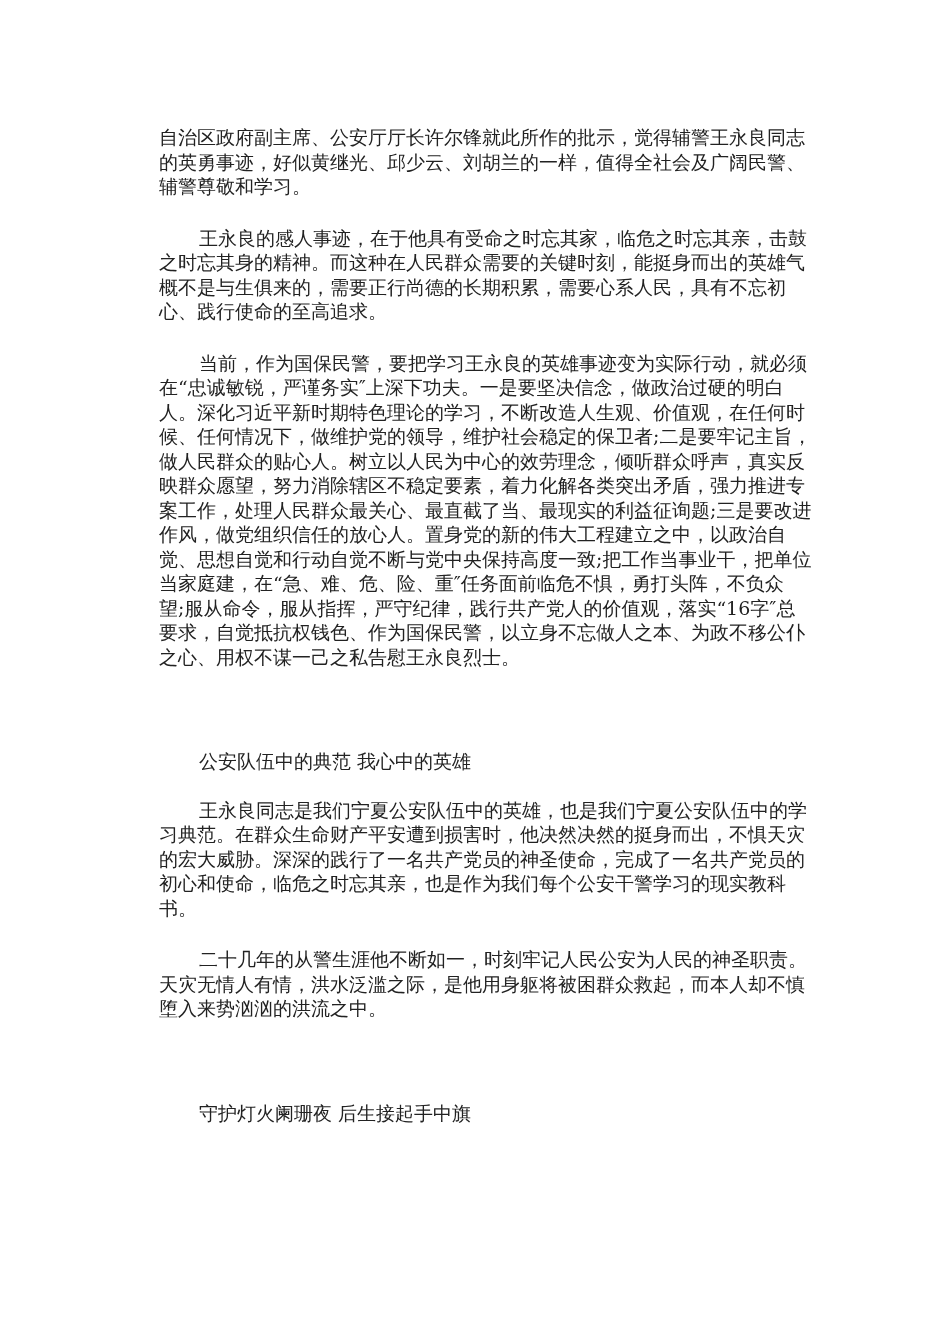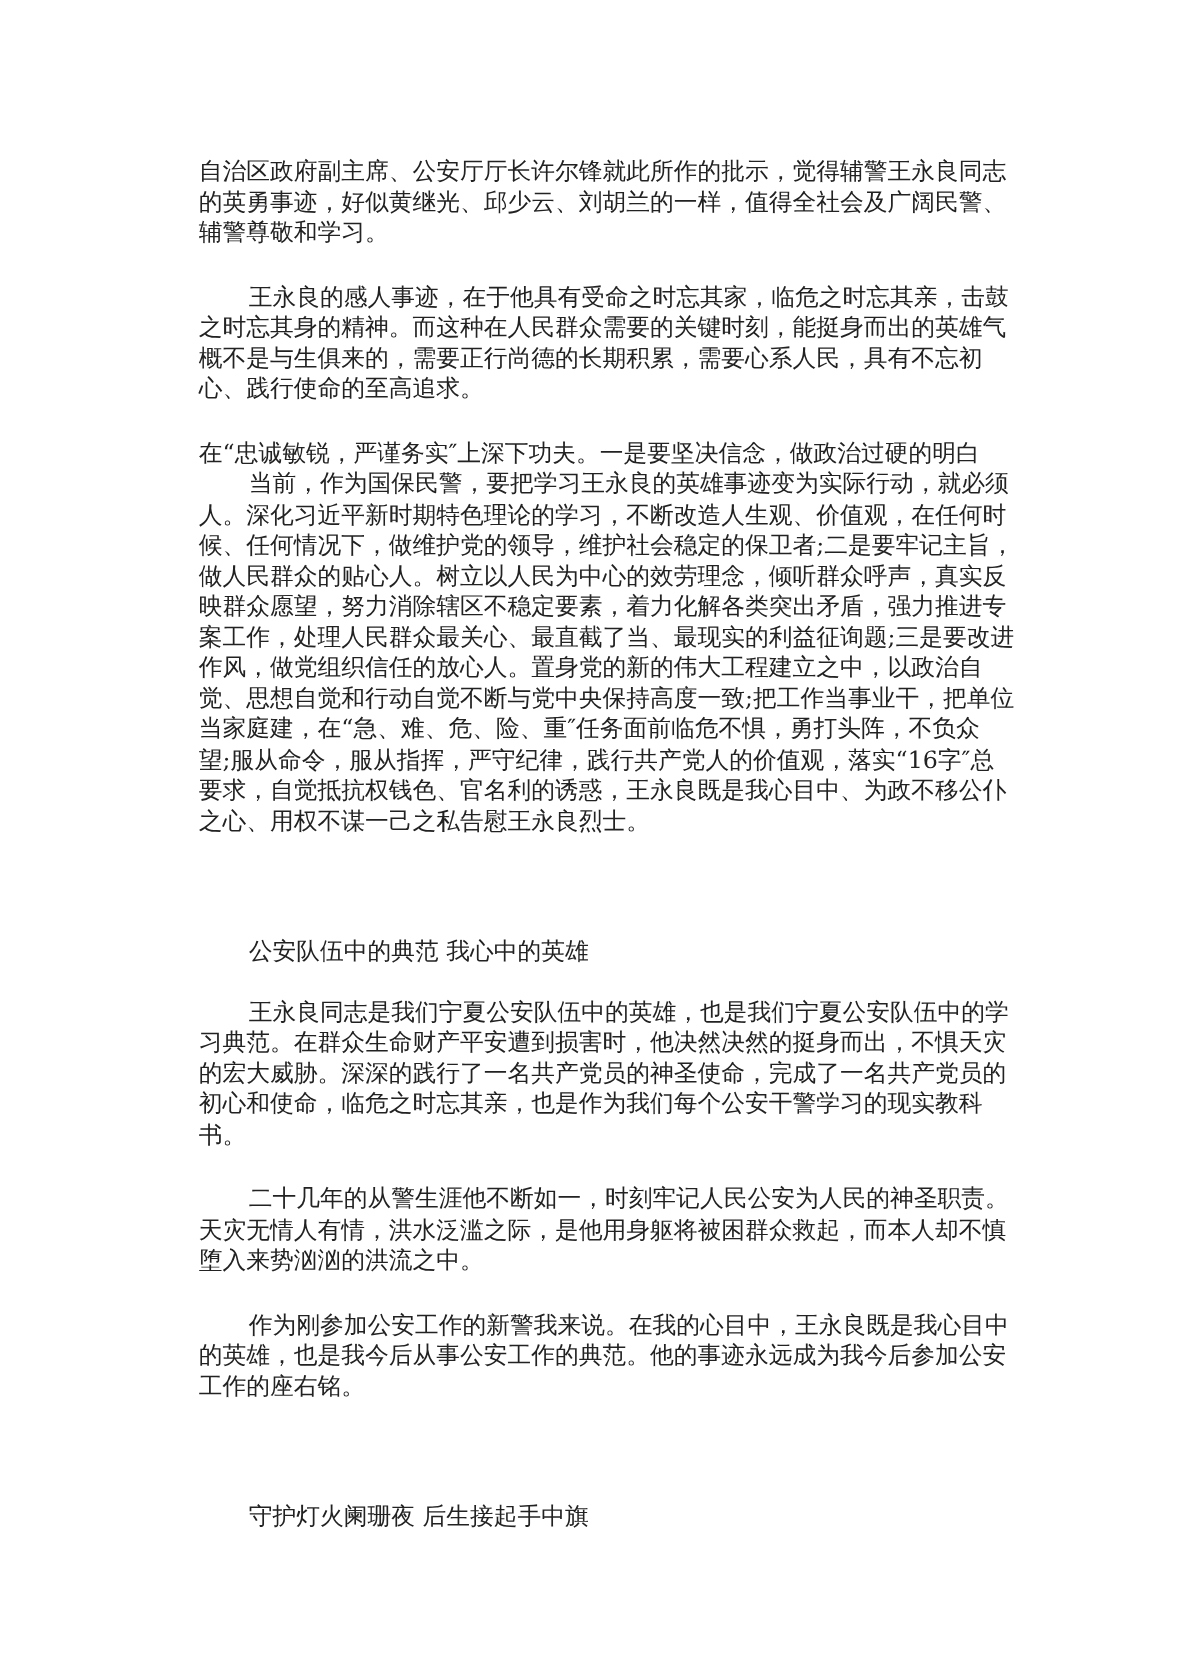--- a/index.html
+++ b/index.html
@@ -56,32 +56,32 @@
   </div>
 
   <div class="block">
     <div class="line indent">王永良的感人事迹，在于他具有受命之时忘其家，临危之时忘其亲，击鼓</div>
     <div class="line">之时忘其身的精神。而这种在人民群众需要的关键时刻，能挺身而出的英雄气</div>
     <div class="line">概不是与生俱来的，需要正行尚德的长期积累，需要心系人民，具有不忘初</div>
     <div class="line">心、践行使命的至高追求。</div>
   </div>
 
   <div class="block">
+    <div class="line indent">当前，作为国保民警，要把学习王永良的英雄事迹变为实际行动，就必须</div>
     <div class="line">在“忠诚敏锐，严谨务实″上深下功夫。一是要坚决信念，做政治过硬的明白</div>
-    <div class="line indent">当前，作为国保民警，要把学习王永良的英雄事迹变为实际行动，就必须</div>
     <div class="line">人。深化习近平新时期特色理论的学习，不断改造人生观、价值观，在任何时</div>
     <div class="line">候、任何情况下，做维护党的领导，维护社会稳定的保卫者;二是要牢记主旨，</div>
     <div class="line">做人民群众的贴心人。树立以人民为中心的效劳理念，倾听群众呼声，真实反</div>
     <div class="line">映群众愿望，努力消除辖区不稳定要素，着力化解各类突出矛盾，强力推进专</div>
     <div class="line">案工作，处理人民群众最关心、最直截了当、最现实的利益征询题;三是要改进</div>
     <div class="line">作风，做党组织信任的放心人。置身党的新的伟大工程建立之中，以政治自</div>
     <div class="line">觉、思想自觉和行动自觉不断与党中央保持高度一致;把工作当事业干，把单位</div>
     <div class="line">当家庭建，在“急、难、危、险、重″任务面前临危不惧，勇打头阵，不负众</div>
     <div class="line">望;服从命令，服从指挥，严守纪律，践行共产党人的价值观，落实“16字″总</div>
-    <div class="line">要求，自觉抵抗权钱色、官名利的诱惑，王永良既是我心目中、为政不移公仆</div>
+    <div class="line">要求，自觉抵抗权钱色、作为国保民警，以立身不忘做人之本、为政不移公仆</div>
     <div class="line">之心、用权不谋一己之私告慰王永良烈士。</div>
   </div>
 
   <div class="block heading">
     <div class="line indent">公安队伍中的典范 我心中的英雄</div>
   </div>
 
   <div class="block after-heading">
     <div class="line indent">王永良同志是我们宁夏公安队伍中的英雄，也是我们宁夏公安队伍中的学</div>
     <div class="line">习典范。在群众生命财产平安遭到损害时，他决然决然的挺身而出，不惧天灾</div>
@@ -89,23 +89,18 @@
     <div class="line">初心和使命，临危之时忘其亲，也是作为我们每个公安干警学习的现实教科</div>
     <div class="line">书。</div>
   </div>
 
   <div class="block">
     <div class="line indent">二十几年的从警生涯他不断如一，时刻牢记人民公安为人民的神圣职责。</div>
     <div class="line">天灾无情人有情，洪水泛滥之际，是他用身躯将被困群众救起，而本人却不慎</div>
     <div class="line">堕入来势汹汹的洪流之中。</div>
   </div>
 
-  <div class="block">
-    <div class="line indent">作为刚参加公安工作的新警我来说。在我的心目中，王永良既是我心目中</div>
-    <div class="line">的英雄，也是我今后从事公安工作的典范。他的事迹永远成为我今后参加公安</div>
-    <div class="line">工作的座右铭。</div>
-  </div>
 
   <div class="block heading">
     <div class="line indent">守护灯火阑珊夜 后生接起手中旗</div>
   </div>
 
 </div>
 
 </body></html>

